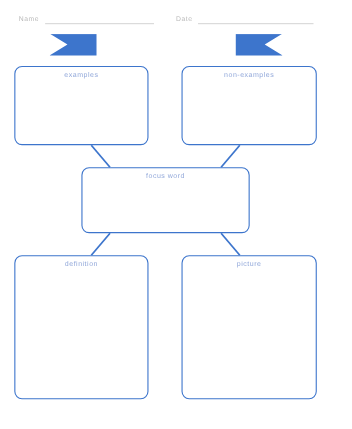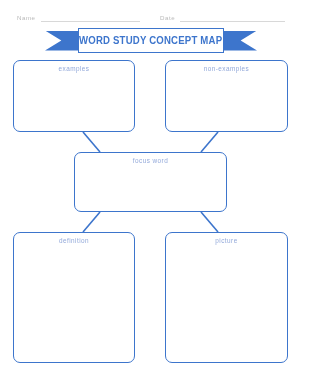--- a/index.html
+++ b/index.html
@@ -138,23 +138,20 @@
   </div>
   <div class="field field-date">
     <span class="field-label">Date</span>
     <span class="field-line"></span>
   </div>
 </div>
 
 <div class="banner">
   <div class="ribbon-tail left"></div>
   <div class="ribbon-tail right"></div>
-  <div class="ribbon-center">
-    <span class="banner-title">WORD STUDY CONCEPT MAP</span>
-  </div>
 </div>
 
 <div class="map">
 
   <svg class="connectors" viewBox="0 0 301 390" width="301" height="390" xmlns="http://www.w3.org/2000/svg">
     <line x1="83" y1="132" x2="100" y2="152" stroke="#3d75cc" stroke-width="1.6"></line>
     <line x1="218" y1="132" x2="201" y2="152" stroke="#3d75cc" stroke-width="1.6"></line>
     <line x1="100" y1="212" x2="83" y2="232" stroke="#3d75cc" stroke-width="1.6"></line>
     <line x1="201" y1="212" x2="218" y2="232" stroke="#3d75cc" stroke-width="1.6"></line>
   </svg>

